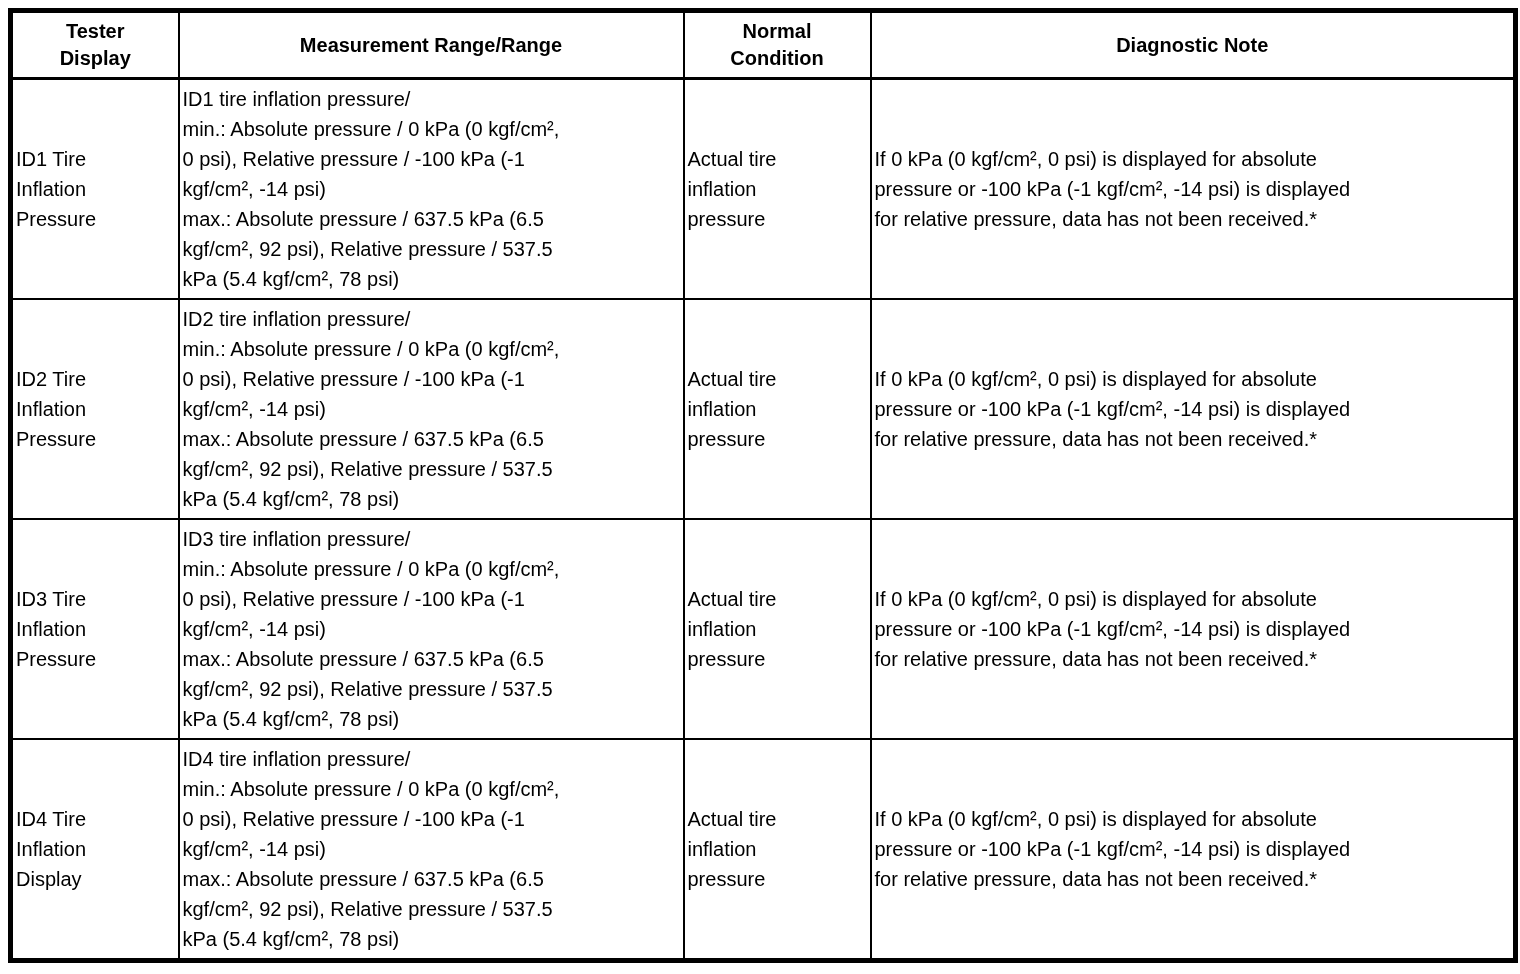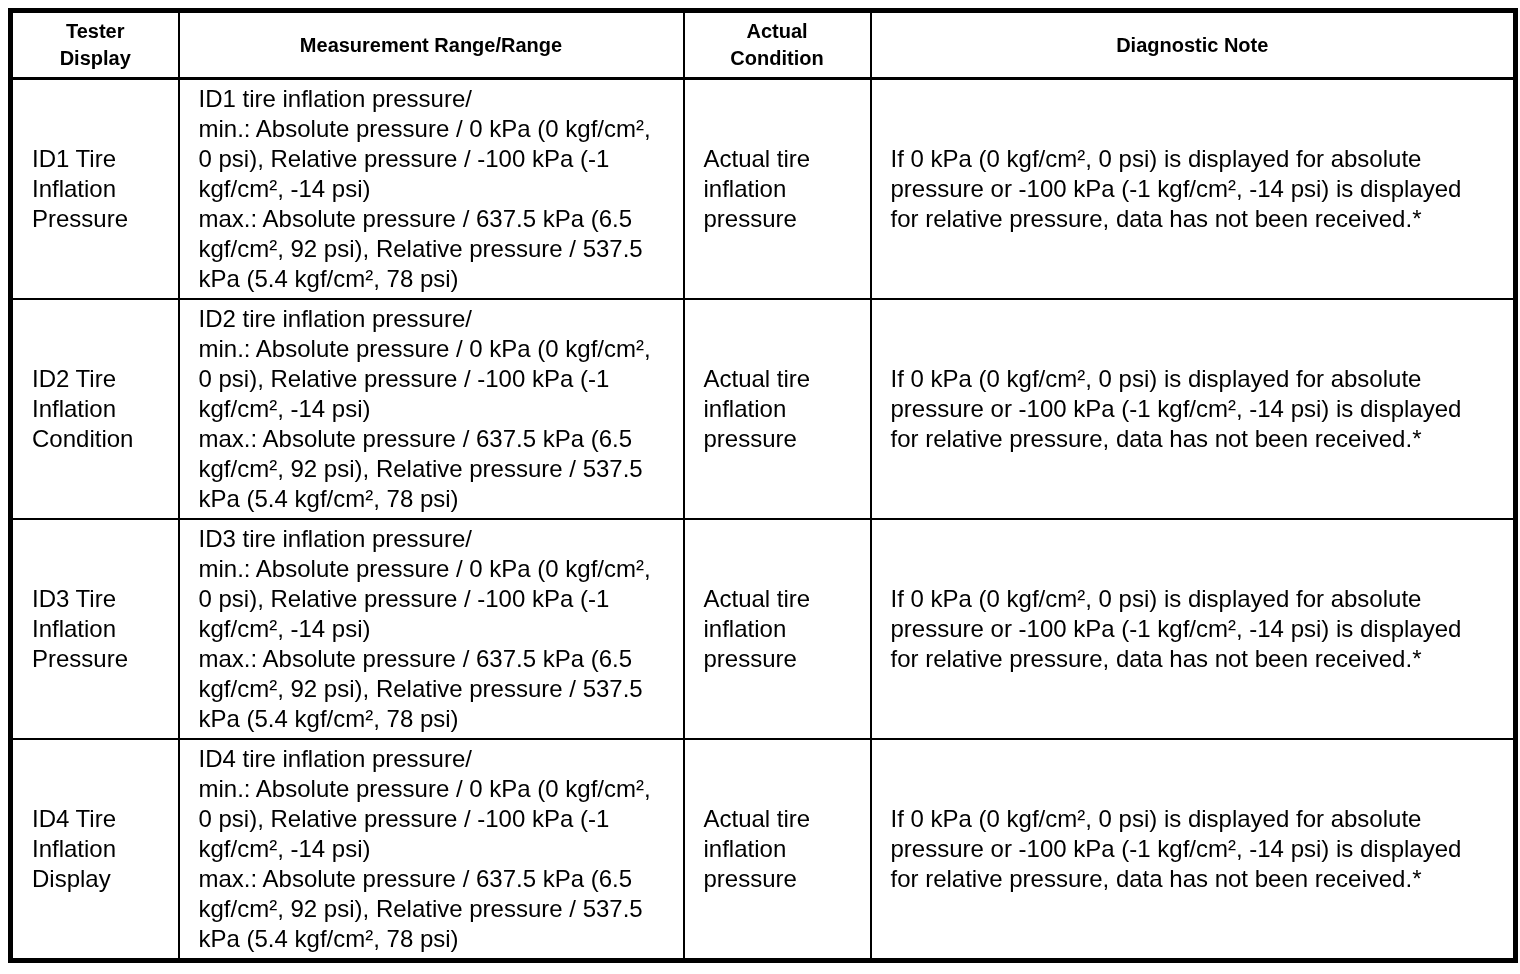--- a/index.html
+++ b/index.html
@@ -35,24 +35,24 @@
     border-bottom: 3px solid #000000;
     height: 68px;
     font-size: 20px;
     font-weight: bold;
     line-height: 27px;
     text-align: center;
     vertical-align: middle;
     padding: 2px 4px;
   }
   table.doc-table td {
-    font-size: 24px;
+    font-size: 20px;
     line-height: 30px;
     vertical-align: middle;
-    padding: 4px 19px;
+    padding: 4px 3px;
   }
   tr.data-row {
     height: 220px;
   }
   td.col-tester {
     text-align: left;
   }
   td.col-measure,
   td.col-normal,
   td.col-note {
@@ -72,21 +72,21 @@
       <col class="c-tester">
       <col class="c-measure">
       <col class="c-normal">
       <col class="c-note">
     </colgroup>
     <thead>
       <tr>
         <th>Tester
 Display</th>
         <th>Measurement Range/Range</th>
-        <th>Actual
+        <th>Normal
 Condition</th>
         <th>Diagnostic Note</th>
       </tr>
     </thead>
     <tbody>
       <tr class="data-row">
         <td class="col-tester">ID1 Tire
 Inflation
 Pressure</td>
         <td class="col-measure">ID1 tire inflation pressure/
@@ -99,21 +99,21 @@
         <td class="col-normal">Actual tire
 inflation
 pressure</td>
         <td class="col-note">If 0 kPa (0 kgf/cm², 0 psi) is displayed for absolute
 pressure or -100 kPa (-1 kgf/cm², -14 psi) is displayed
 for relative pressure, data has not been received.*</td>
       </tr>
       <tr class="data-row">
         <td class="col-tester">ID2 Tire
 Inflation
-Condition</td>
+Pressure</td>
         <td class="col-measure">ID2 tire inflation pressure/
 min.: Absolute pressure / 0 kPa (0 kgf/cm²,
 0 psi), Relative pressure / -100 kPa (-1
 kgf/cm², -14 psi)
 max.: Absolute pressure / 637.5 kPa (6.5
 kgf/cm², 92 psi), Relative pressure / 537.5
 kPa (5.4 kgf/cm², 78 psi)</td>
         <td class="col-normal">Actual tire
 inflation
 pressure</td>

